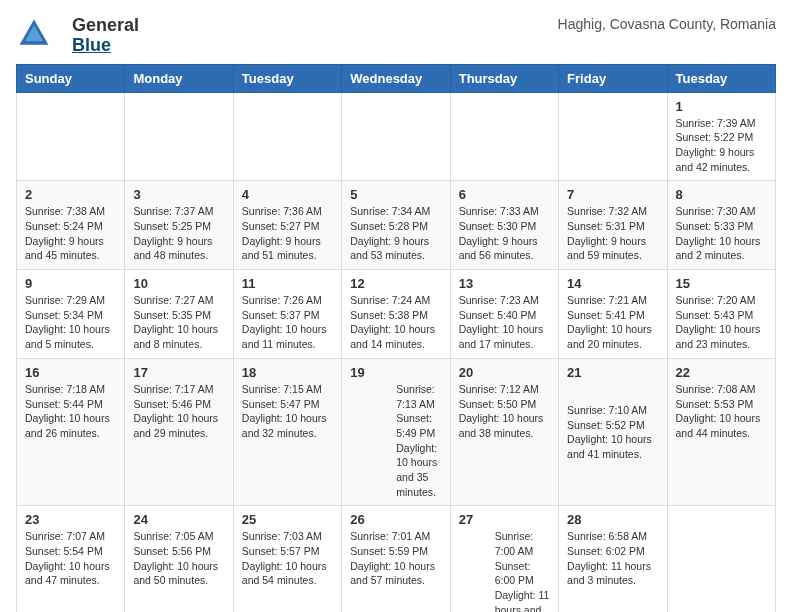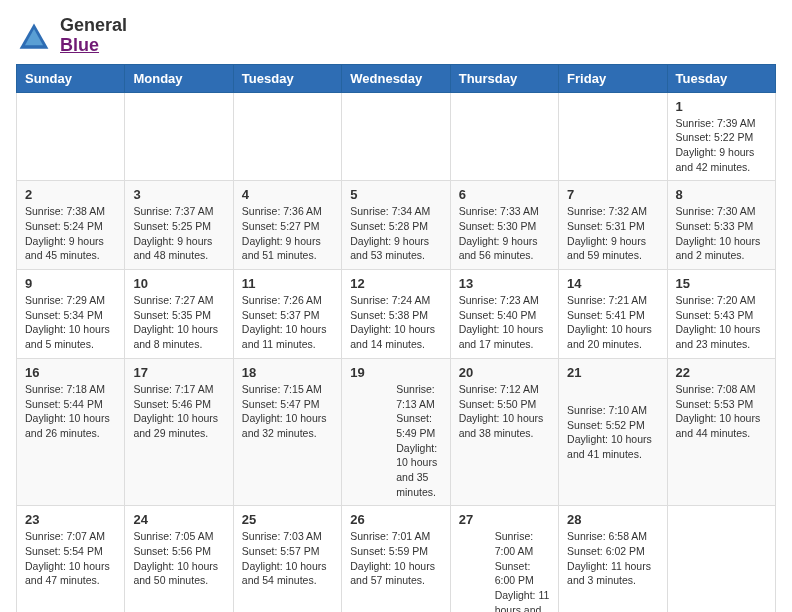--- a/index.html
+++ b/index.html
@@ -11,30 +11,30 @@
       padding: 16px;
     }
     .header {
       display: flex;
       justify-content: space-between;
       align-items: flex-start;
       margin-bottom: 8px;
     }
     .logo {
       display: flex;
-      align-items: flex-end;
-      gap: 8px;
+      align-items: flex-start;
+      gap: 20px;
     }
     .logo-text {
       font-size: 18px;
       font-weight: bold;
       line-height: 1.1;
     }
     .logo-general { color: #333; }
-    .logo-blue { color: #701a75; text-decoration: underline; }
+    .logo-blue { color: #0c4a6e; text-decoration: underline; }
     .logo-icon {
       width: 36px;
       height: 36px;
     }
     .title-block {
       text-align: right;
     }
     .month-year {
       font-size: 32px;
       font-weight: bold;
@@ -94,20 +94,21 @@
     <svg class="logo-icon" viewBox="0 0 40 40">
       <polygon points="20,4 36,32 4,32" fill="#2e6db4"></polygon>
       <polygon points="20,10 30,28 10,28" fill="#5a9fd4"></polygon>
     </svg>
     <div class="logo-text">
       <span class="logo-general">General</span><br>
       <span class="logo-blue">Blue</span>
     </div>
   </div>
   <div class="title-block">
+    <div class="location">Haghig, Covasna County, Romania</div>
   </div>
 </div>
 
 <table class="calendar">
   <thead>
     <tr>
       <th>Sunday</th>
       <th>Monday</th>
       <th>Tuesday</th>
       <th>Wednesday</th>

